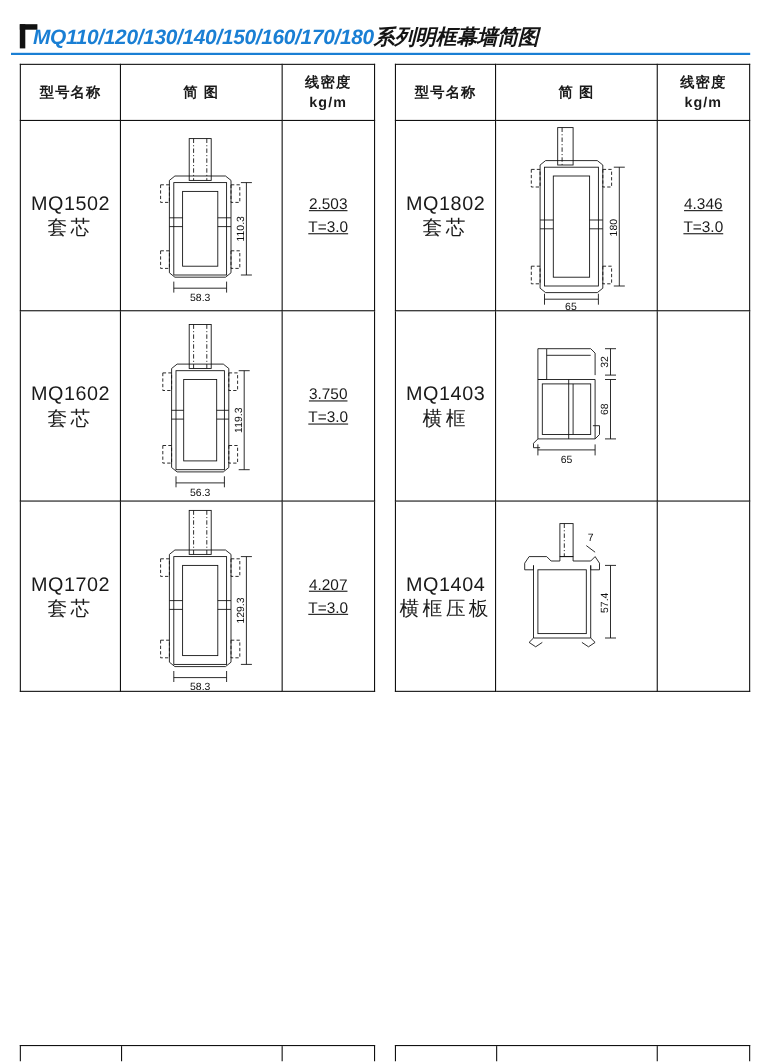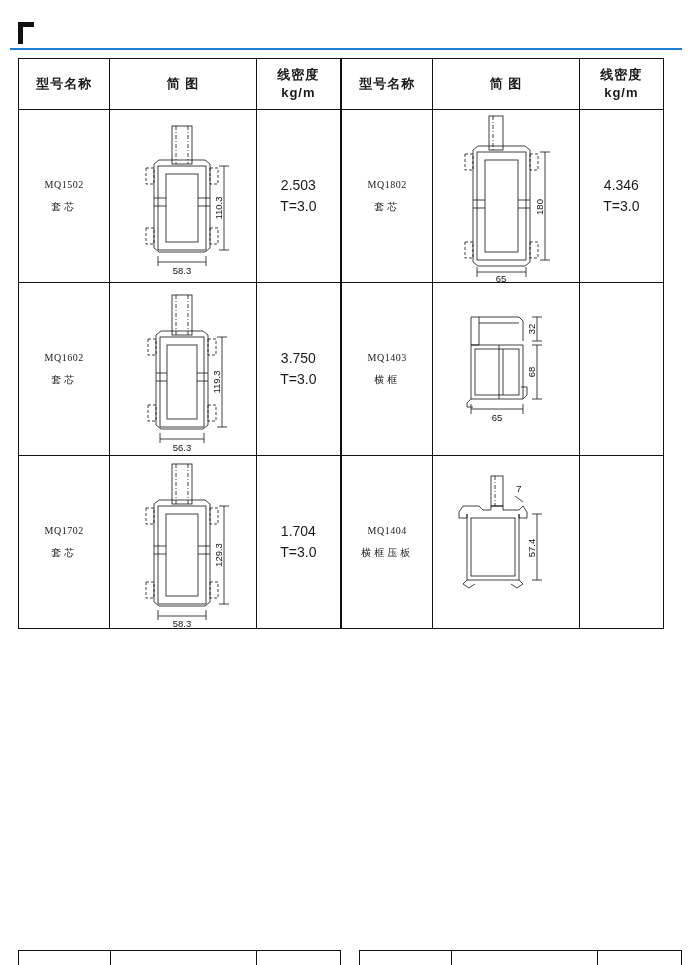--- a/index.html
+++ b/index.html
@@ -66,20 +66,21 @@
     background: #1a7fd4;
   }
 
   
   .tables {
     position: absolute;
     left: 18px;
     top: 58px;
     width: 664px;
     display: flex;
+    gap: 18px;
   }
   .tbl {
     width: 323px;
     border: 1px solid #111;
     border-collapse: collapse;
     table-layout: fixed;
     background: #fff;
   }
   .tbl col.c1 { width: 91px; }
   .tbl col.c2 { width: 146px; }
@@ -93,28 +94,28 @@
   }
   .tbl th {
     height: 50px;
     font-weight: bold;
     letter-spacing: 1px;
     line-height: 18px;
   }
   .tbl td.namecell {
     height: 172px;
     line-height: 22px;
-    font-size: 10px;
-    font-family: Liberation Serif, serif;
+    font-size: 18px;
   }
   .tbl td.namecell .nm { display: block; letter-spacing: 0.5px; }
   .tbl td.namecell .sub { display: block; letter-spacing: 3px; }
   .tbl td.dens {
     font-size: 14px;
     line-height: 21px;
+    text-decoration: underline;
   }
   .tbl td.fig {
     position: relative;
     padding: 0;
   }
   .figwrap {
     position: relative;
     width: 100%;
     height: 172px;
   }
@@ -158,20 +159,23 @@
     fill: #111;
   }
 </style>
 </head>
 <body>
 
 <div class="page">
 
   <div class="header">
     <span class="header-corner"></span>
+    <div class="header-title">
+      <span class="blue">MQ110/120/130/140/150/160/170/180</span><span class="dark">系列明框幕墙简图</span>
+    </div>
   </div>
   <div class="header-rule"></div>
 
   <div class="tables">
 
     <table class="tbl">
       <colgroup>
           <col class="c1">
           <col class="c2">
           <col class="c3">
@@ -312,21 +316,21 @@
                   <line x1="114" y1="50" x2="114" y2="148"></line>
                   <line x1="109" y1="50" x2="119" y2="50"></line>
                   <line x1="109" y1="148" x2="119" y2="148"></line>
                 </g>
                 <text class="dimtext" x="72" y="171" text-anchor="middle">58.3</text>
                 <text class="dimtext" x="112" y="99" text-anchor="middle" transform="rotate(-90 112 99)">129.3</text>
               </svg>
             </div>
           </td>
           <td class="dens">
-            <div>1.704</div>
+            <div>4.207</div>
             <div>T=3.0</div>
           </td>
         </tr>
       </tbody>
     </table>
 
     <table class="tbl">
       <colgroup>
           <col class="c1">
           <col class="c2">

